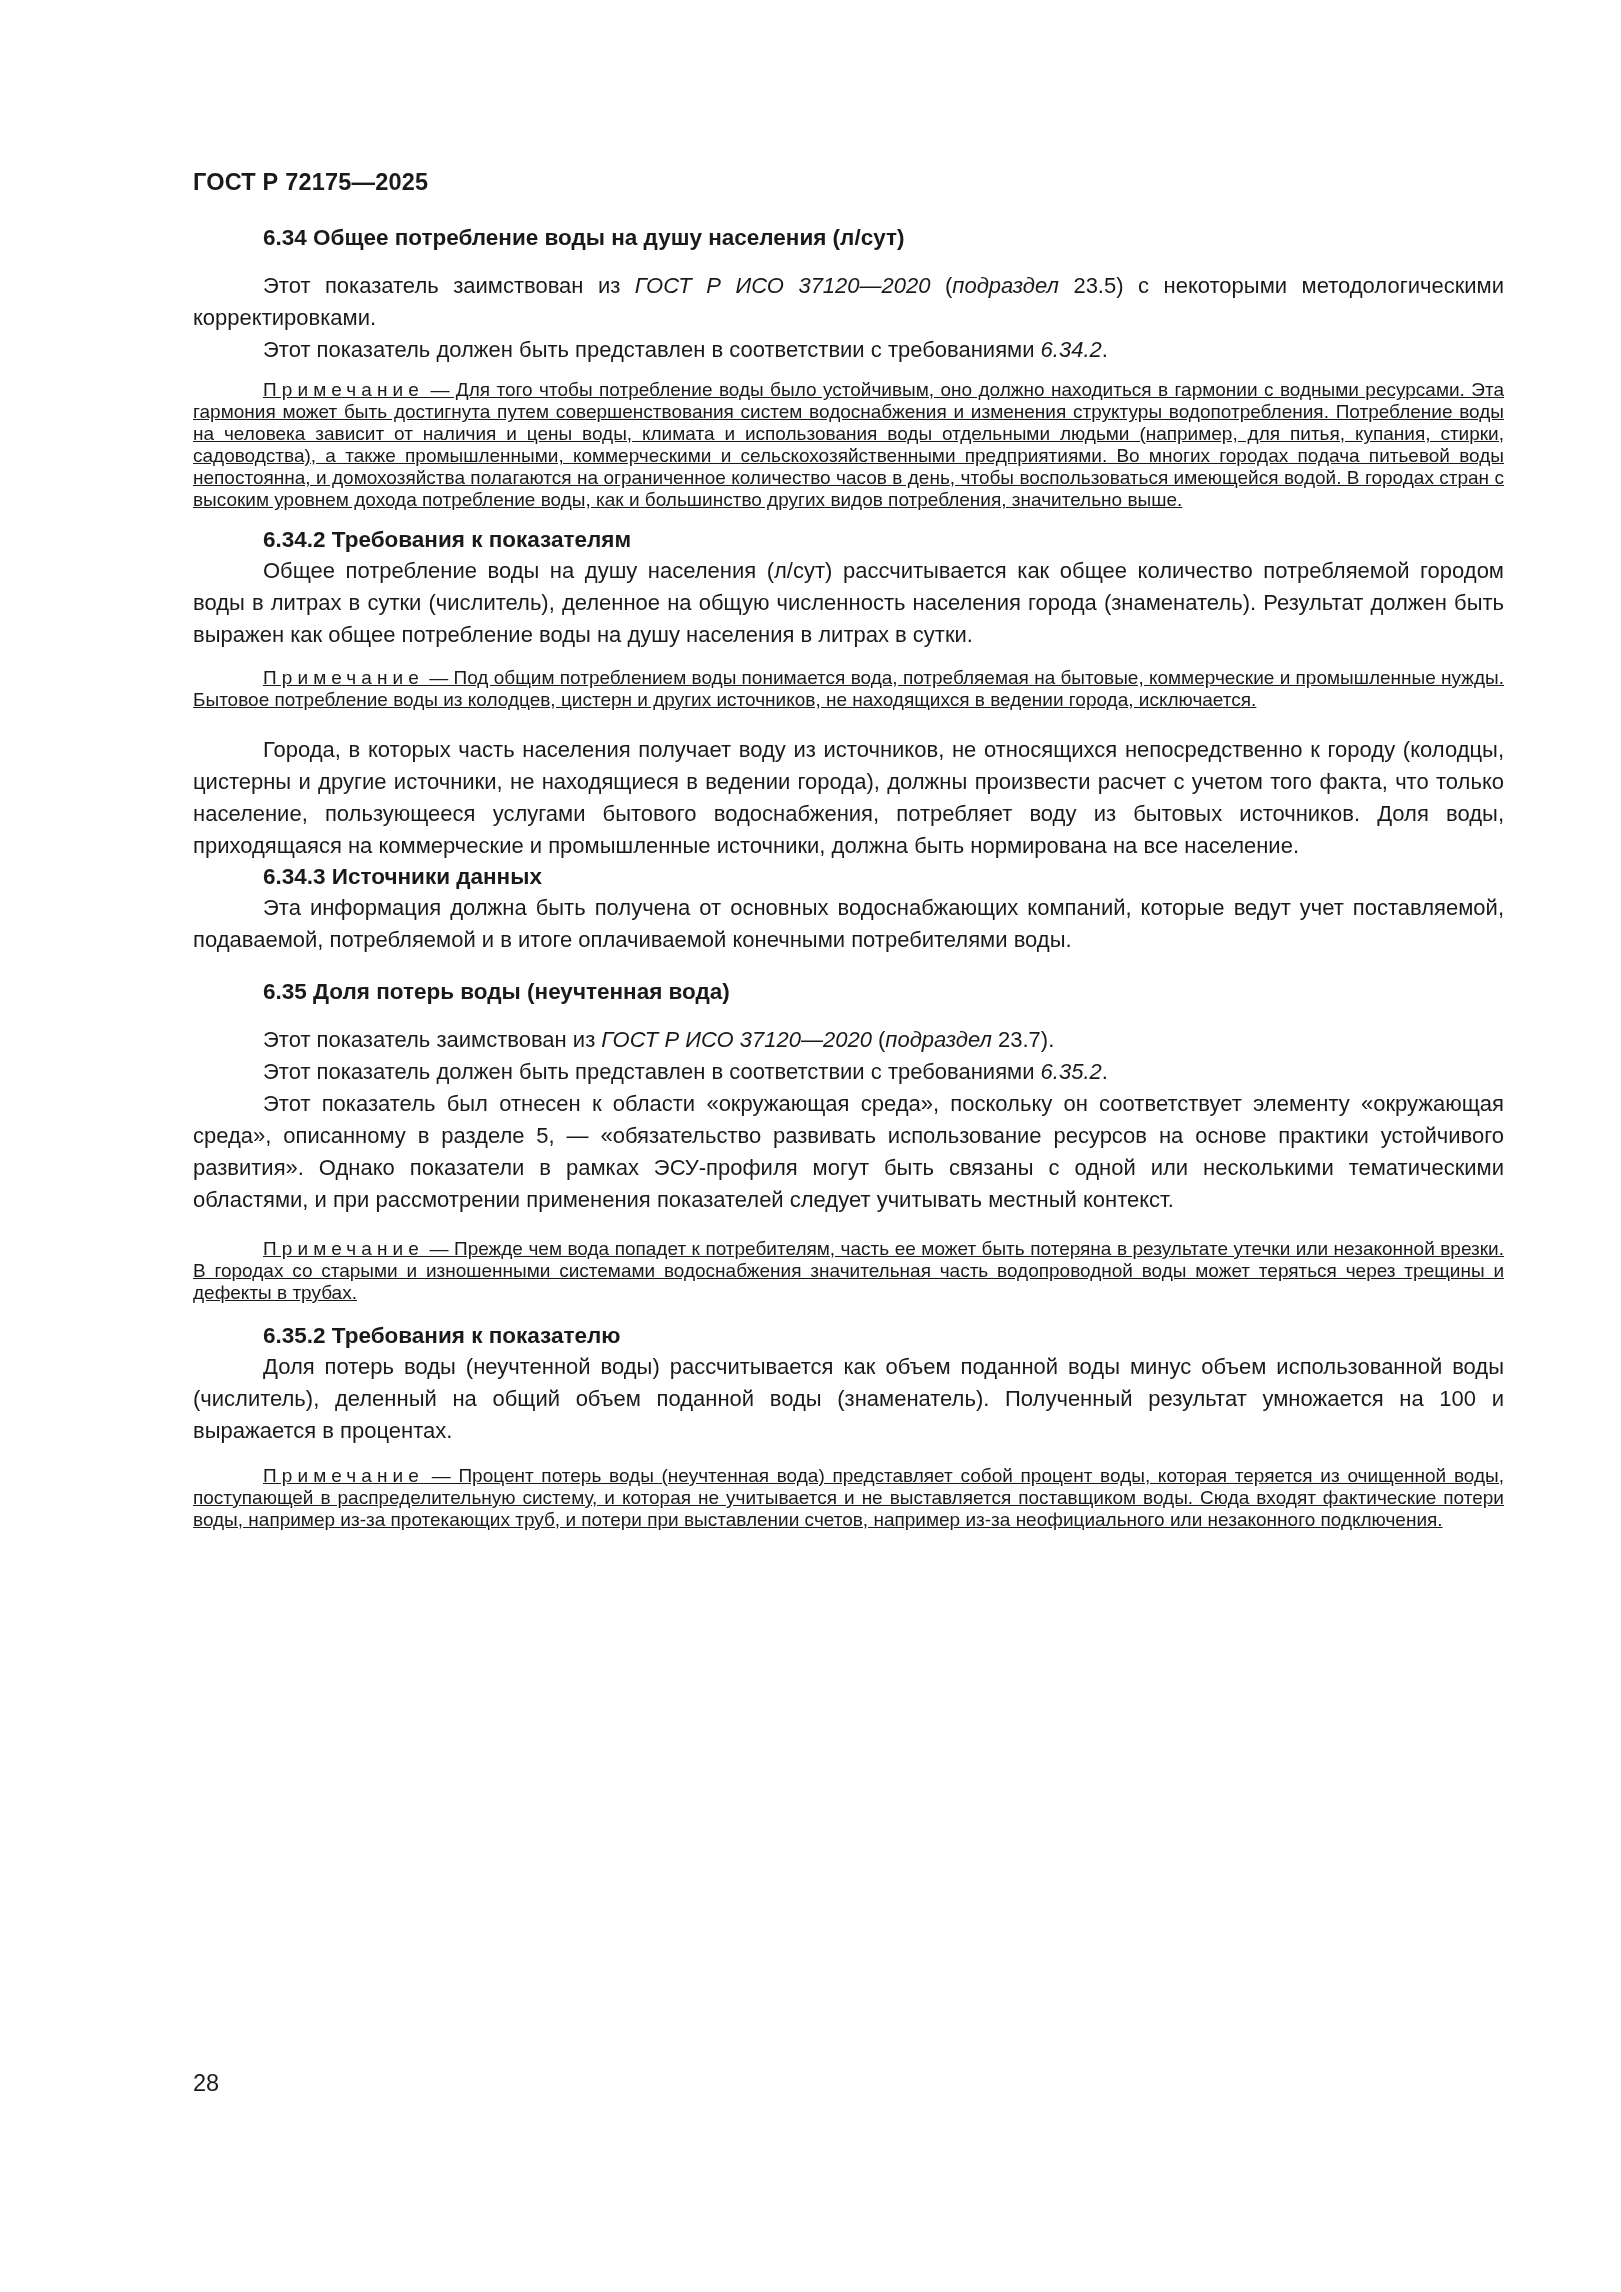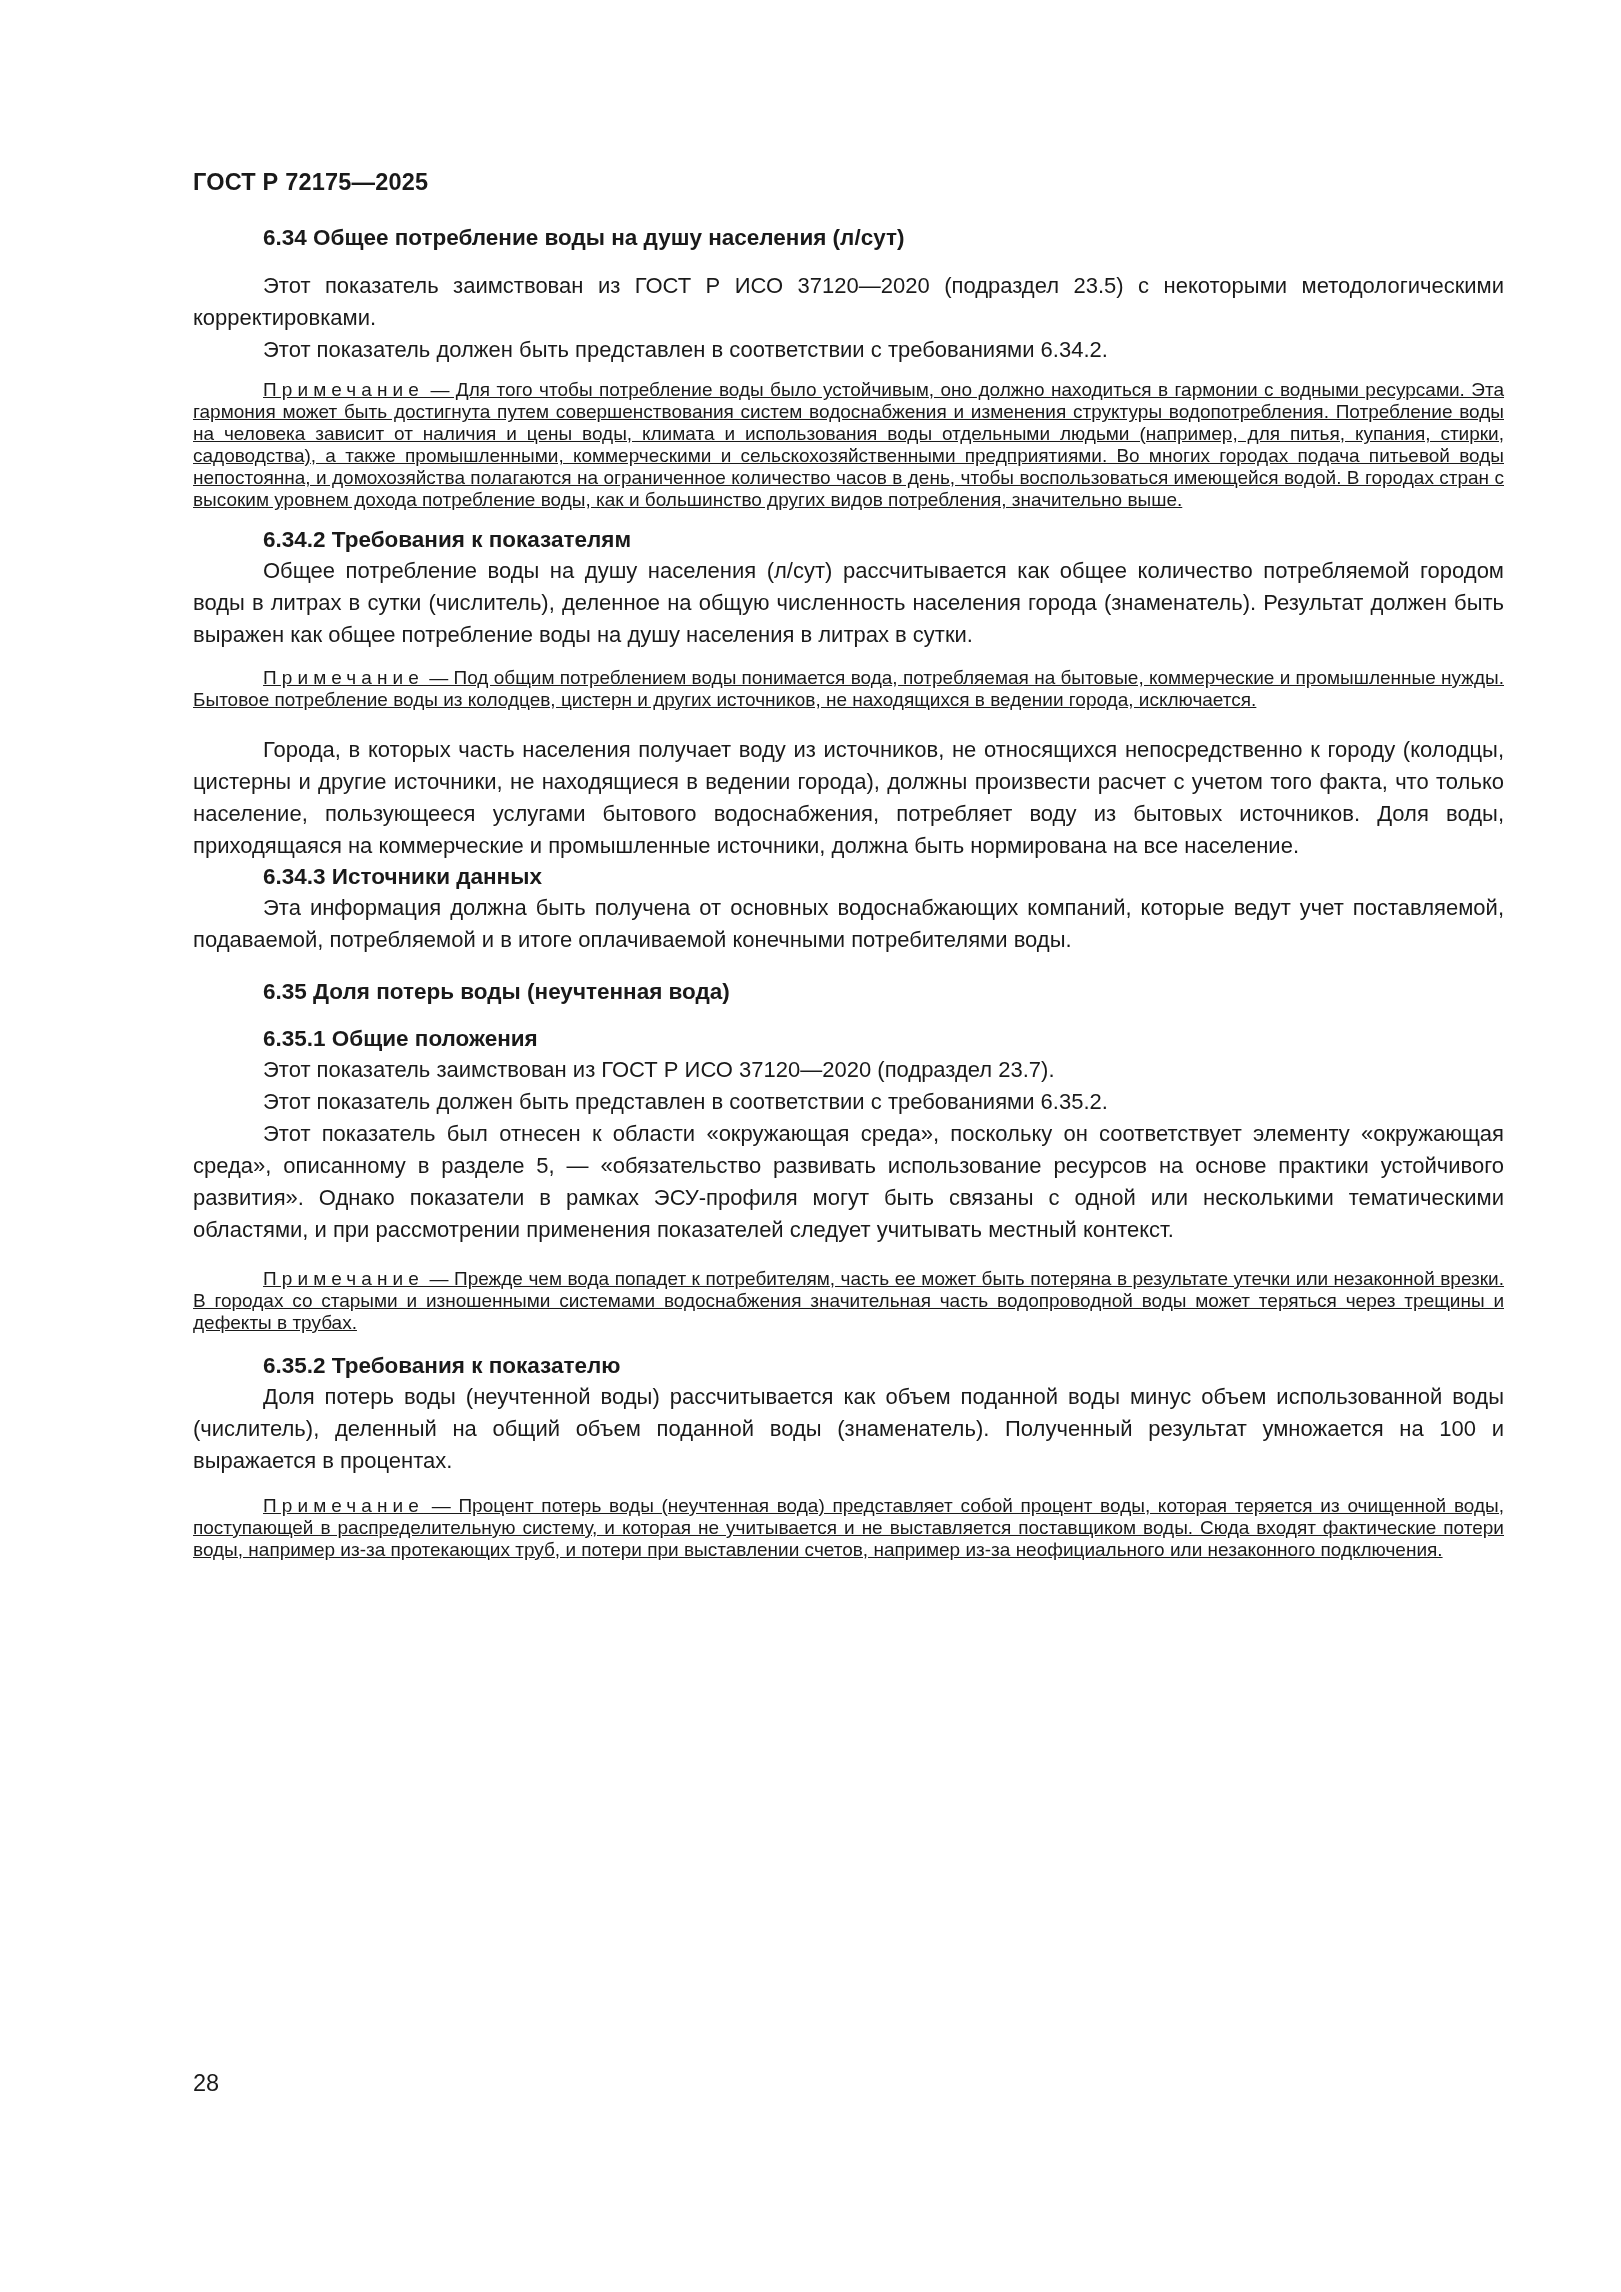--- a/index.html
+++ b/index.html
@@ -6,21 +6,21 @@
   body { width: 1621px; height: 2293px; position: relative; overflow: hidden; color: #1a1a1a;
          font-family: "Liberation Sans", "DejaVu Sans", sans-serif; }
   .page { position: absolute; left: 0; top: 0; width: 1621px; height: 2293px; }
   .doc-header { position: absolute; left: 193px; top: 149px; font-weight: bold; font-size: 23.5px; letter-spacing: 0.2px; margin-top: 20px; }
   .content { position: absolute; left: 193px; top: 223px; width: 1311px; }
   .h2 { font-weight: bold; font-size: 22.5px; margin-left: 70px; line-height: 29px; margin: 0 0 17.6px 70px; }
   .h3 { font-weight: bold; font-size: 22.5px; line-height: 30px; margin: 0 0 0 70px; }
   .p { font-size: 22px; line-height: 32px; text-align: justify; text-indent: 70px; margin: 0; hyphens: manual; }
   .note { font-size: 19px; line-height: 22px; text-align: justify; text-indent: 70px; margin: 13.7px 0 13.7px 0; text-decoration: underline; }
   .note .lbl { letter-spacing: 5.1px; }
-  .italic { }
+  .italic { font-style: italic; }
   .gap-m { height: 21.6px; }
   .page-num { position: absolute; left: 193px; top: 2070px; font-size: 23.5px; text-align: right; }
 </style>
 </head>
 <body>
 
 <div class="page">
 
   <div class="doc-header">ГОСТ Р 72175—2025</div>
 
@@ -37,21 +37,20 @@
     <p class="note" style="margin-top:15.7px;margin-bottom:23px;"><span class="lbl">Примечание</span><span> — Под общим потреблением воды понимается вода, потребляемая на бытовые, коммерческие и промышленные нужды. Бытовое потребление воды из колодцев, цистерн и других источников, не находящихся в ведении города, исключается.</span></p>
     <p class="p">Города, в которых часть населения получает воду из источников, не относящихся непосредственно к городу (колодцы, цистерны и другие источники, не находящиеся в ведении города), должны произвести расчет с учетом того факта, что только население, пользующееся услугами бытового водоснабжения, потребляет воду из бытовых источников. Доля воды, приходящаяся на коммерческие и промышленные источники, должна быть нормирована на все население.</p>
 
     <div class="h3">6.34.3  Источники данных</div>
     <p class="p">Эта информация должна быть получена от основных водоснабжающих компаний, которые ведут учет поставляемой, подаваемой, потребляемой и в итоге оплачиваемой конечными потребителями воды.</p>
 
     <div class="gap-m"></div>
 
     <div class="h2">6.35  Доля потерь воды (неучтенная вода)</div>
 
-    <div class="h3">6.35.1  Общие положения</div>
     <p class="p"><span>Этот показатель заимствован из </span><span class="italic">ГОСТ Р ИСО 37120—2020</span><span> (</span><span class="italic">подраздел</span><span> 23.7).</span></p>
     <p class="p"><span>Этот показатель должен быть представлен в соответствии с требованиями </span><span class="italic">6.35.2</span><span>.</span></p>
     <p class="p">Этот показатель был отнесен к области «окружающая среда», поскольку он соответствует элементу «окружающая среда», описанному в разделе 5, — «обязательство развивать использование ресурсов на основе практики устойчивого развития». Однако показатели в рамках ЭСУ-профиля могут быть связаны с одной или несколькими тематическими областями, и при рассмотрении применения показателей следует учитывать местный контекст.</p>
     <p class="note" style="margin-top:22px;margin-bottom:17.6px;"><span class="lbl">Примечание</span><span> — Прежде чем вода попадет к потребителям, часть ее может быть потеряна в результате утечки или незаконной врезки. В городах со старыми и изношенными системами водоснабжения значительная часть водопроводной воды может теряться через трещины и дефекты в трубах.</span></p>
 
     <div class="h3">6.35.2  Требования к показателю</div>
     <p class="p">Доля потерь воды (неучтенной воды) рассчитывается как объем поданной воды минус объем использованной воды (числитель), деленный на общий объем поданной воды (знаменатель). Полученный результат умножается на 100 и выражается в процентах.</p>
     <p class="note" style="margin-top:17.6px;"><span class="lbl">Примечание</span><span> — Процент потерь воды (неучтенная вода) представляет собой процент воды, которая теряется из очищенной воды, поступающей в распределительную систему, и которая не учитывается и не выставляется поставщиком воды. Сюда входят фактические потери воды, например из-за протекающих труб, и потери при выставлении счетов, например из-за неофициального или незаконного подключения.</span></p>
   </div>
 

